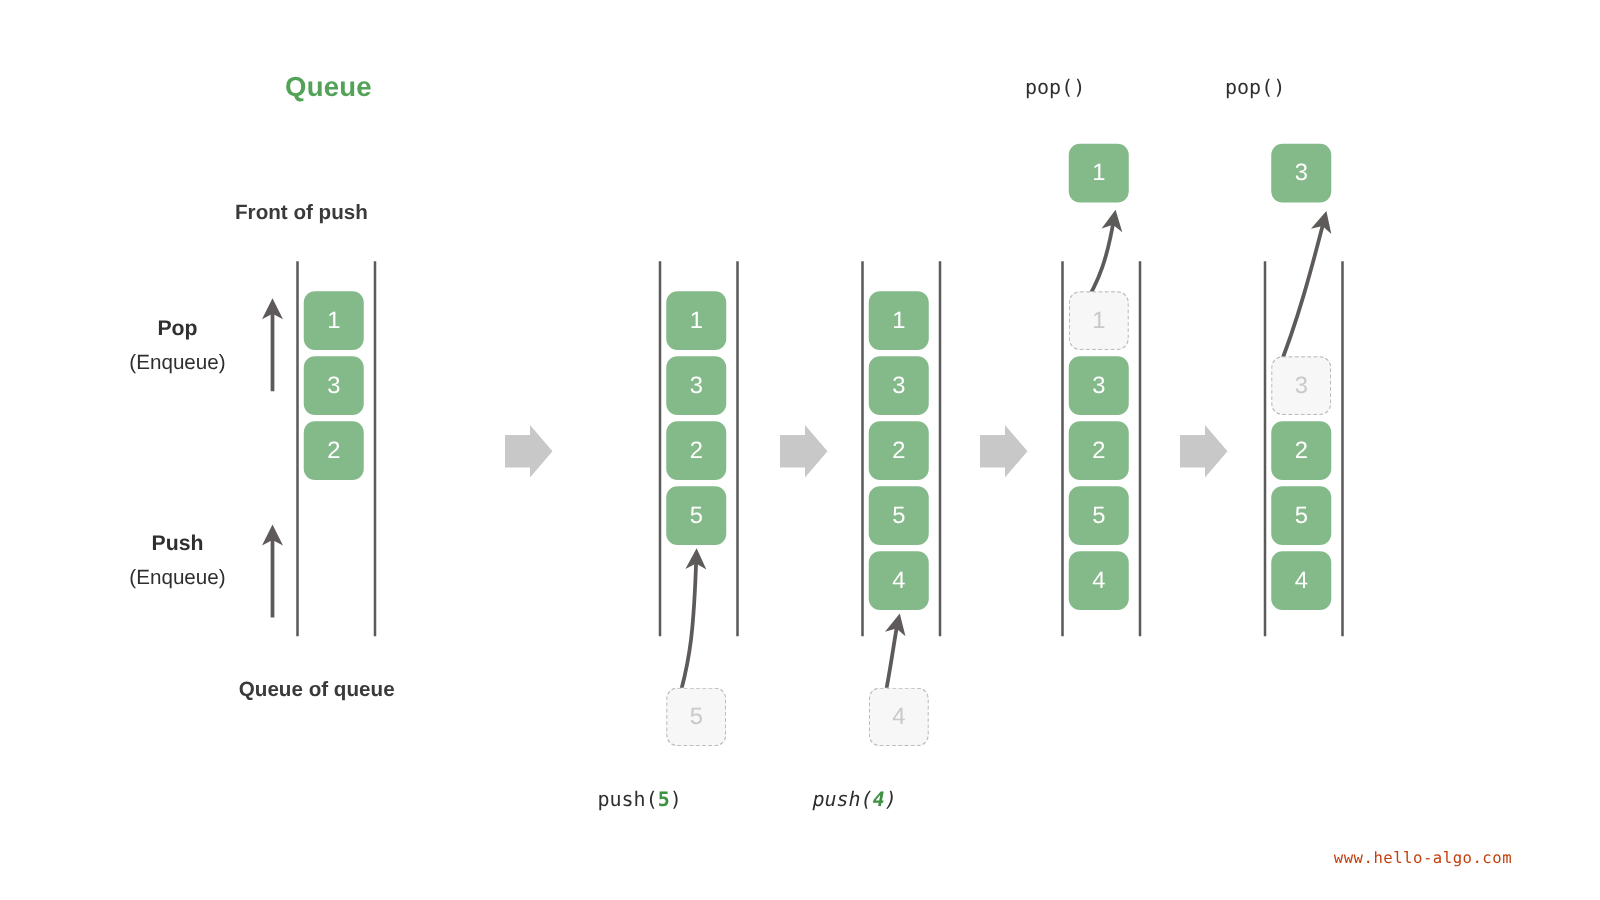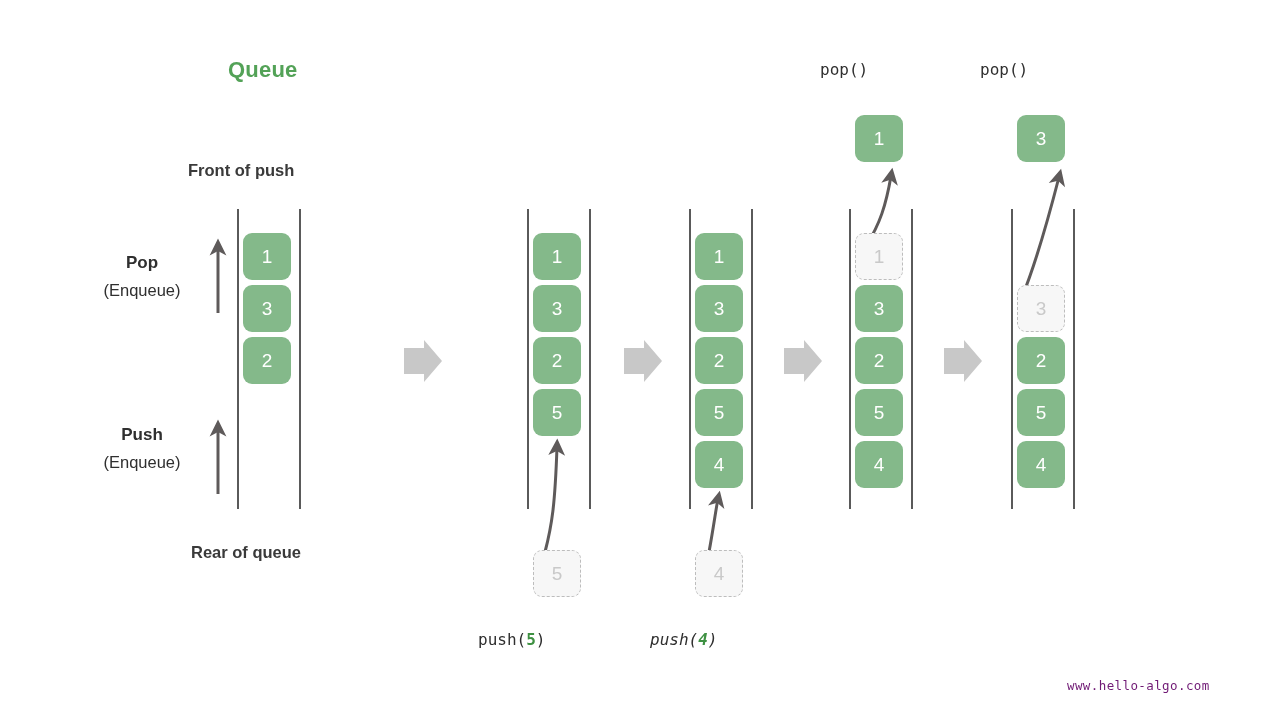--- a/index.html
+++ b/index.html
@@ -70,21 +70,21 @@
 
   .op-pop1 { left: 820px; top: 60px; width: 160px; }
   .op-pop2 { left: 980px; top: 60px; width: 160px; }
   .op-push1 { left: 478px; top: 630px; width: 160px; }
   .op-push2 { left: 650px; top: 630px; width: 160px; font-style: italic; }
 
   .watermark {
     left: 1067px; top: 678px;
     font-family: "DejaVu Sans Mono", "Liberation Mono", monospace;
     font-size: 12.5px;
-    color: #701a75;
+    color: #c2410c;
     letter-spacing: 0.4px;
     white-space: nowrap;
   }
   .rail {
     position: absolute;
     width: 1.6px;
     background: #5a5a5a;
   }
   .cell {
     position: absolute;
@@ -130,21 +130,21 @@
   }
 </style>
 </head>
 <body>
 
 <div id="stage">
 
   <div class="abs title-queue">Queue</div>
 
   <div class="abs hdr-label front-label">Front of push</div>
-  <div class="abs hdr-label rear-label">Rear of queue</div>
+  <div class="abs hdr-label rear-label">Queue of queue</div>
 
   <div class="abs side-label pop-label">
     <span class="big">Pop</span>
     <span class="small">(Enqueue)</span>
   </div>
 
   <div class="abs side-label push-label">
     <span class="big">Push</span>
     <span class="small">(Enqueue)</span>
   </div>

